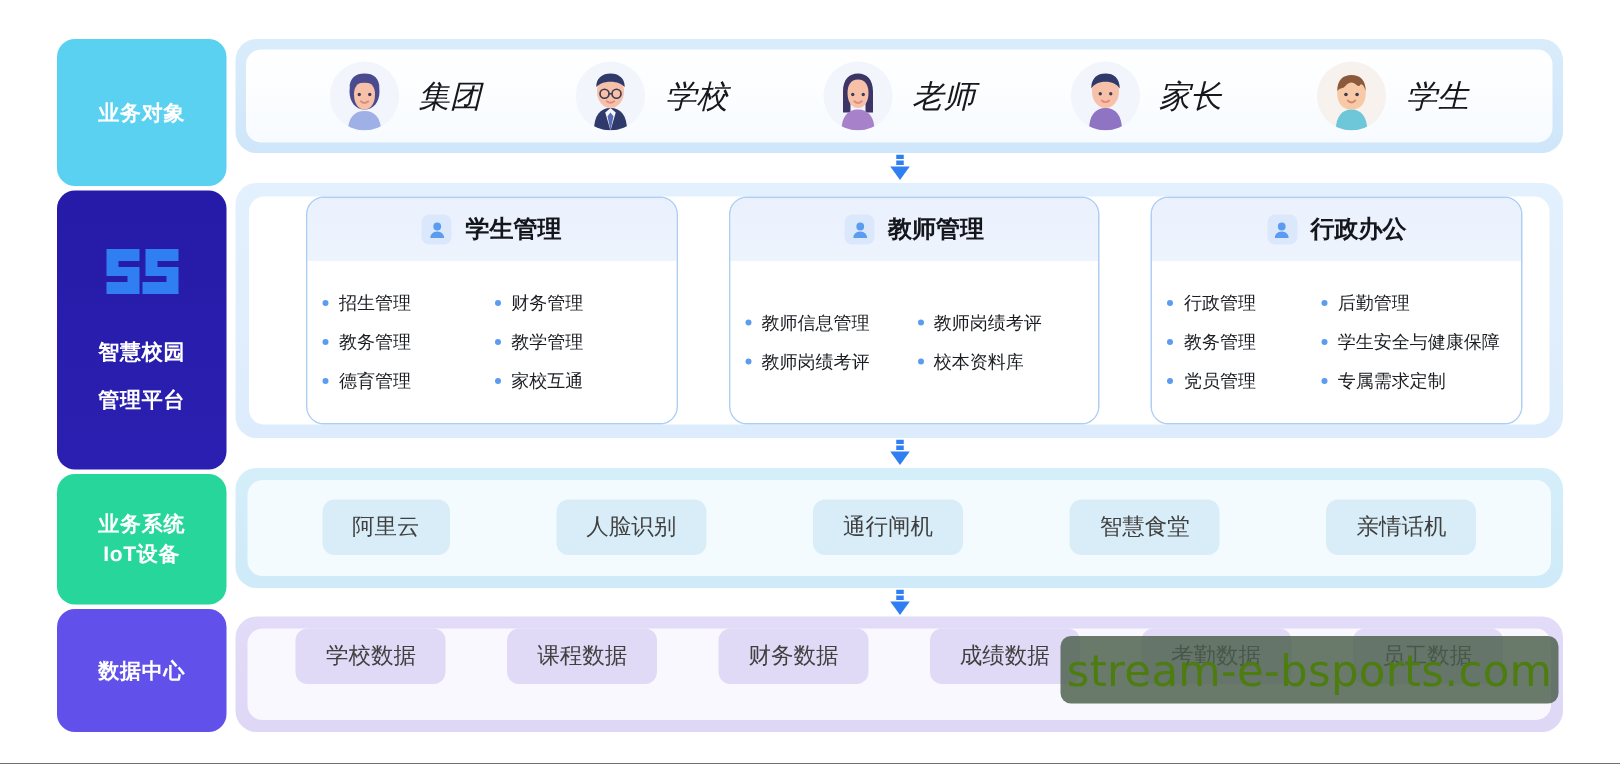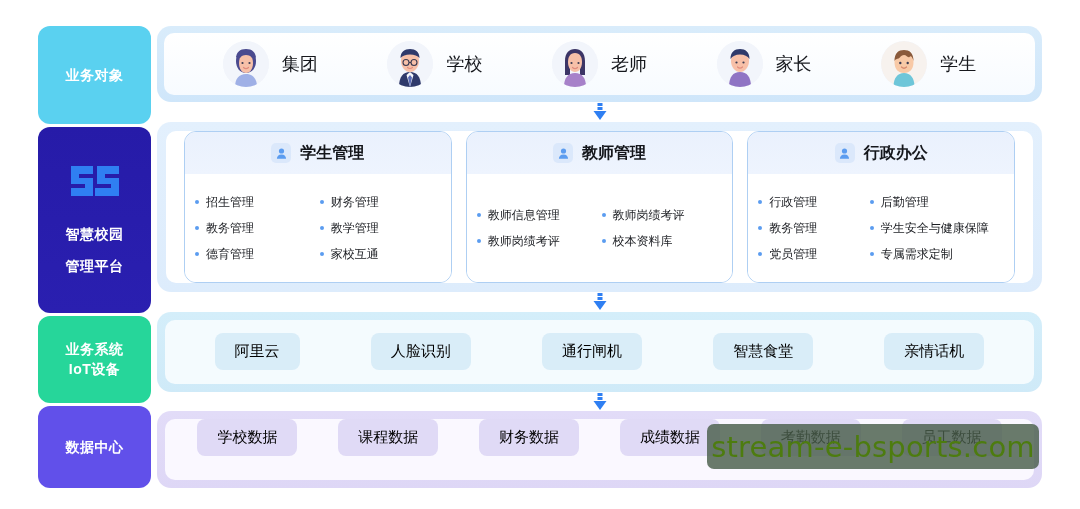--- a/index.html
+++ b/index.html
@@ -97,24 +97,25 @@
     height: 46px;
     border-radius: 50%;
     background: #f2f5fb;
     display: flex;
     align-items: center;
     justify-content: center;
     overflow: hidden;
     flex: none;
   }
   .persona-label {
-    font-size: 18px;
+    font-size: 21px;
     color: #16181d;
     font-weight: 500;
     white-space: nowrap;
+    font-style: italic;
   }
 
   
   .connector {
     height: 22px;
     display: flex;
     align-items: center;
     justify-content: center;
   }
   .connector svg { display: block; }
@@ -141,20 +142,21 @@
   .module-card {
     flex: 1 1 0;
     height: 152px;
     border: 1px solid #aecff3;
     border-radius: 12px;
     overflow: hidden;
     display: flex;
     flex-direction: column;
     background: #fbfdff;
     box-sizing: border-box;
+    margin-left: 20px;
   }
   .module-head {
     height: 42px;
     display: flex;
     align-items: center;
     justify-content: center;
     gap: 9px;
     background: linear-gradient(180deg, #eaf1fd 0%, #eef4fe 100%);
     flex: none;
   }
@@ -215,21 +217,21 @@
     background: #f4fbfe;
     display: flex;
     align-items: center;
     justify-content: space-around;
     padding: 0 14px;
     box-sizing: border-box;
   }
   .chip {
     border-radius: 8px;
     font-size: 15px;
-    color: #000000;
+    color: #404040;
     white-space: nowrap;
     padding: 9px 20px;
   }
   .chip-iot { background: #d9edf8; }
 
   
   .row-data {
     height: 84px;
     border-radius: 14px;
     background: linear-gradient(180deg, #e2dcf8 0%, #ded7f6 100%);

